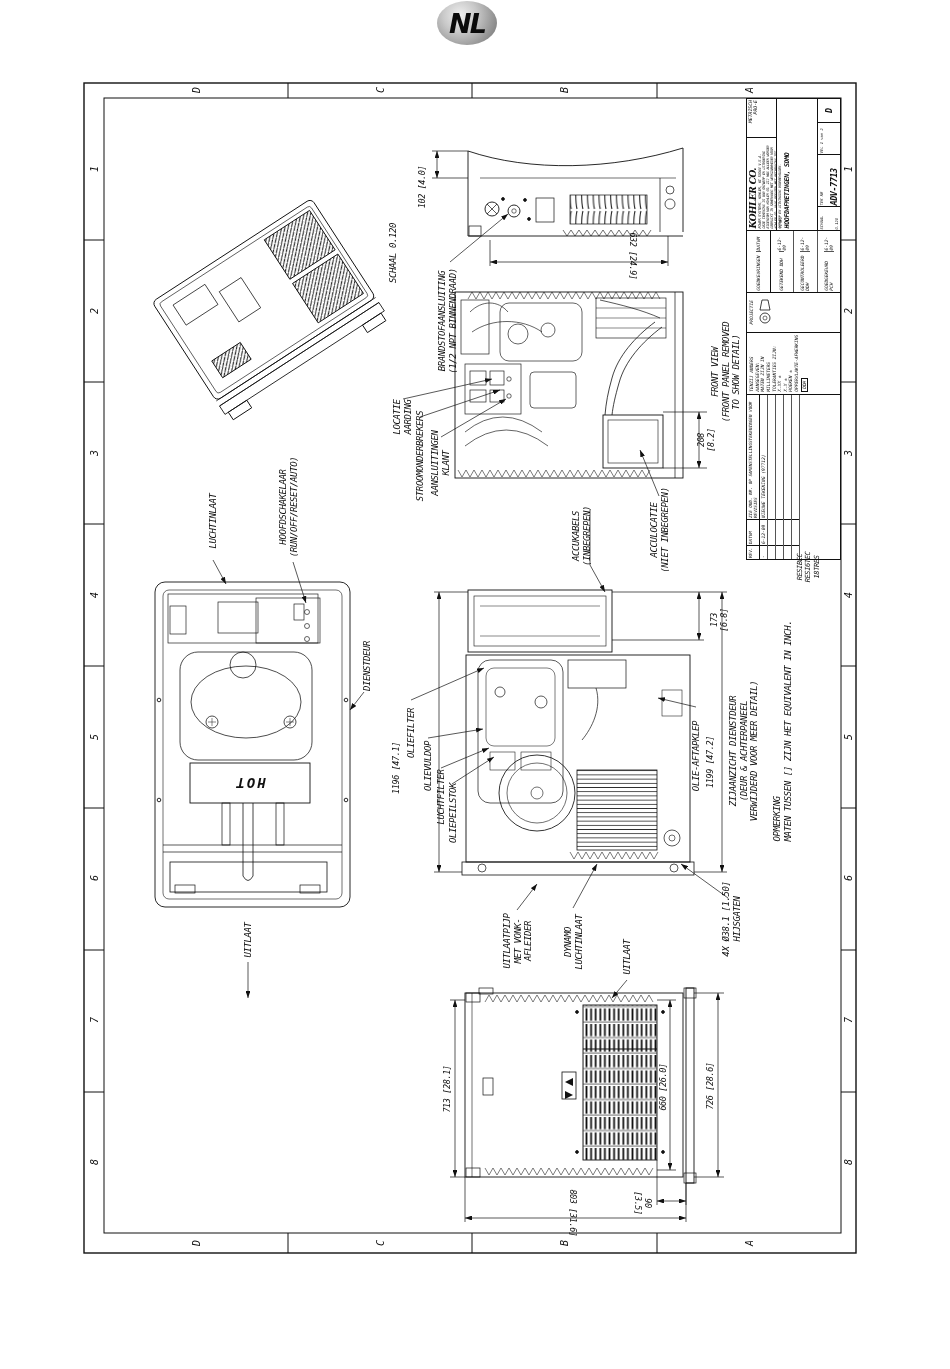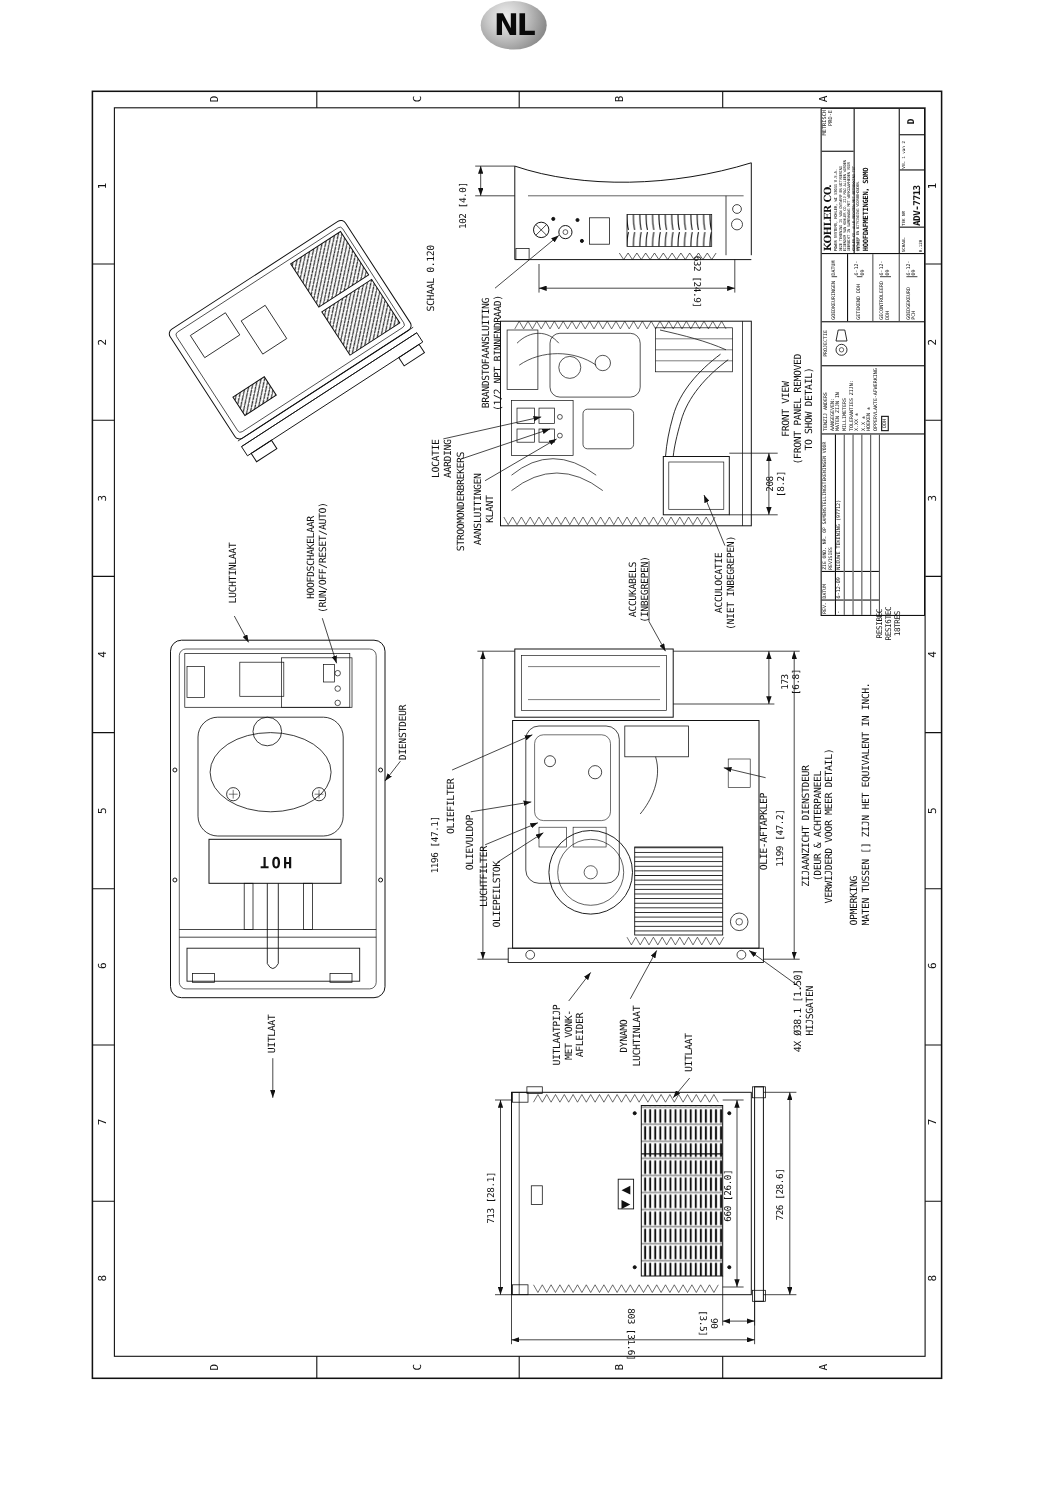--- a/index.html
+++ b/index.html
@@ -1,18 +1,18 @@
 <!DOCTYPE html>
 <html><head>
 <meta charset="utf-8">
 <style>
   html,body{margin:0;padding:0;}
   body{width:950px;height:1369px;position:relative;background:#fff;overflow:hidden;
        font-family:"DejaVu Sans Mono","Liberation Mono",monospace;color:#111;}
-  #sheet{position:absolute;inset:0;}
+  #sheet{position:absolute;inset:0;font-style:italic;}
   svg{position:absolute;left:0;top:0;}
   .lbl{position:absolute;font-size:9px;line-height:1.18;letter-spacing:-0.4px;
        white-space:nowrap;text-align:center;color:#111;}
   .rccw{transform:translate(-50%,-50%) rotate(-90deg);}
   .rcw{transform:translate(-50%,-50%) rotate(90deg);}
   .r180{transform:translate(-50%,-50%) rotate(180deg);font-weight:bold;font-size:14px;letter-spacing:2px;}
   .dim{font-size:8.5px;}
   .zone{position:absolute;font-size:10px;transform:translate(-50%,-50%) rotate(-90deg);}
   .hotxt{font-size:14px;}
   

